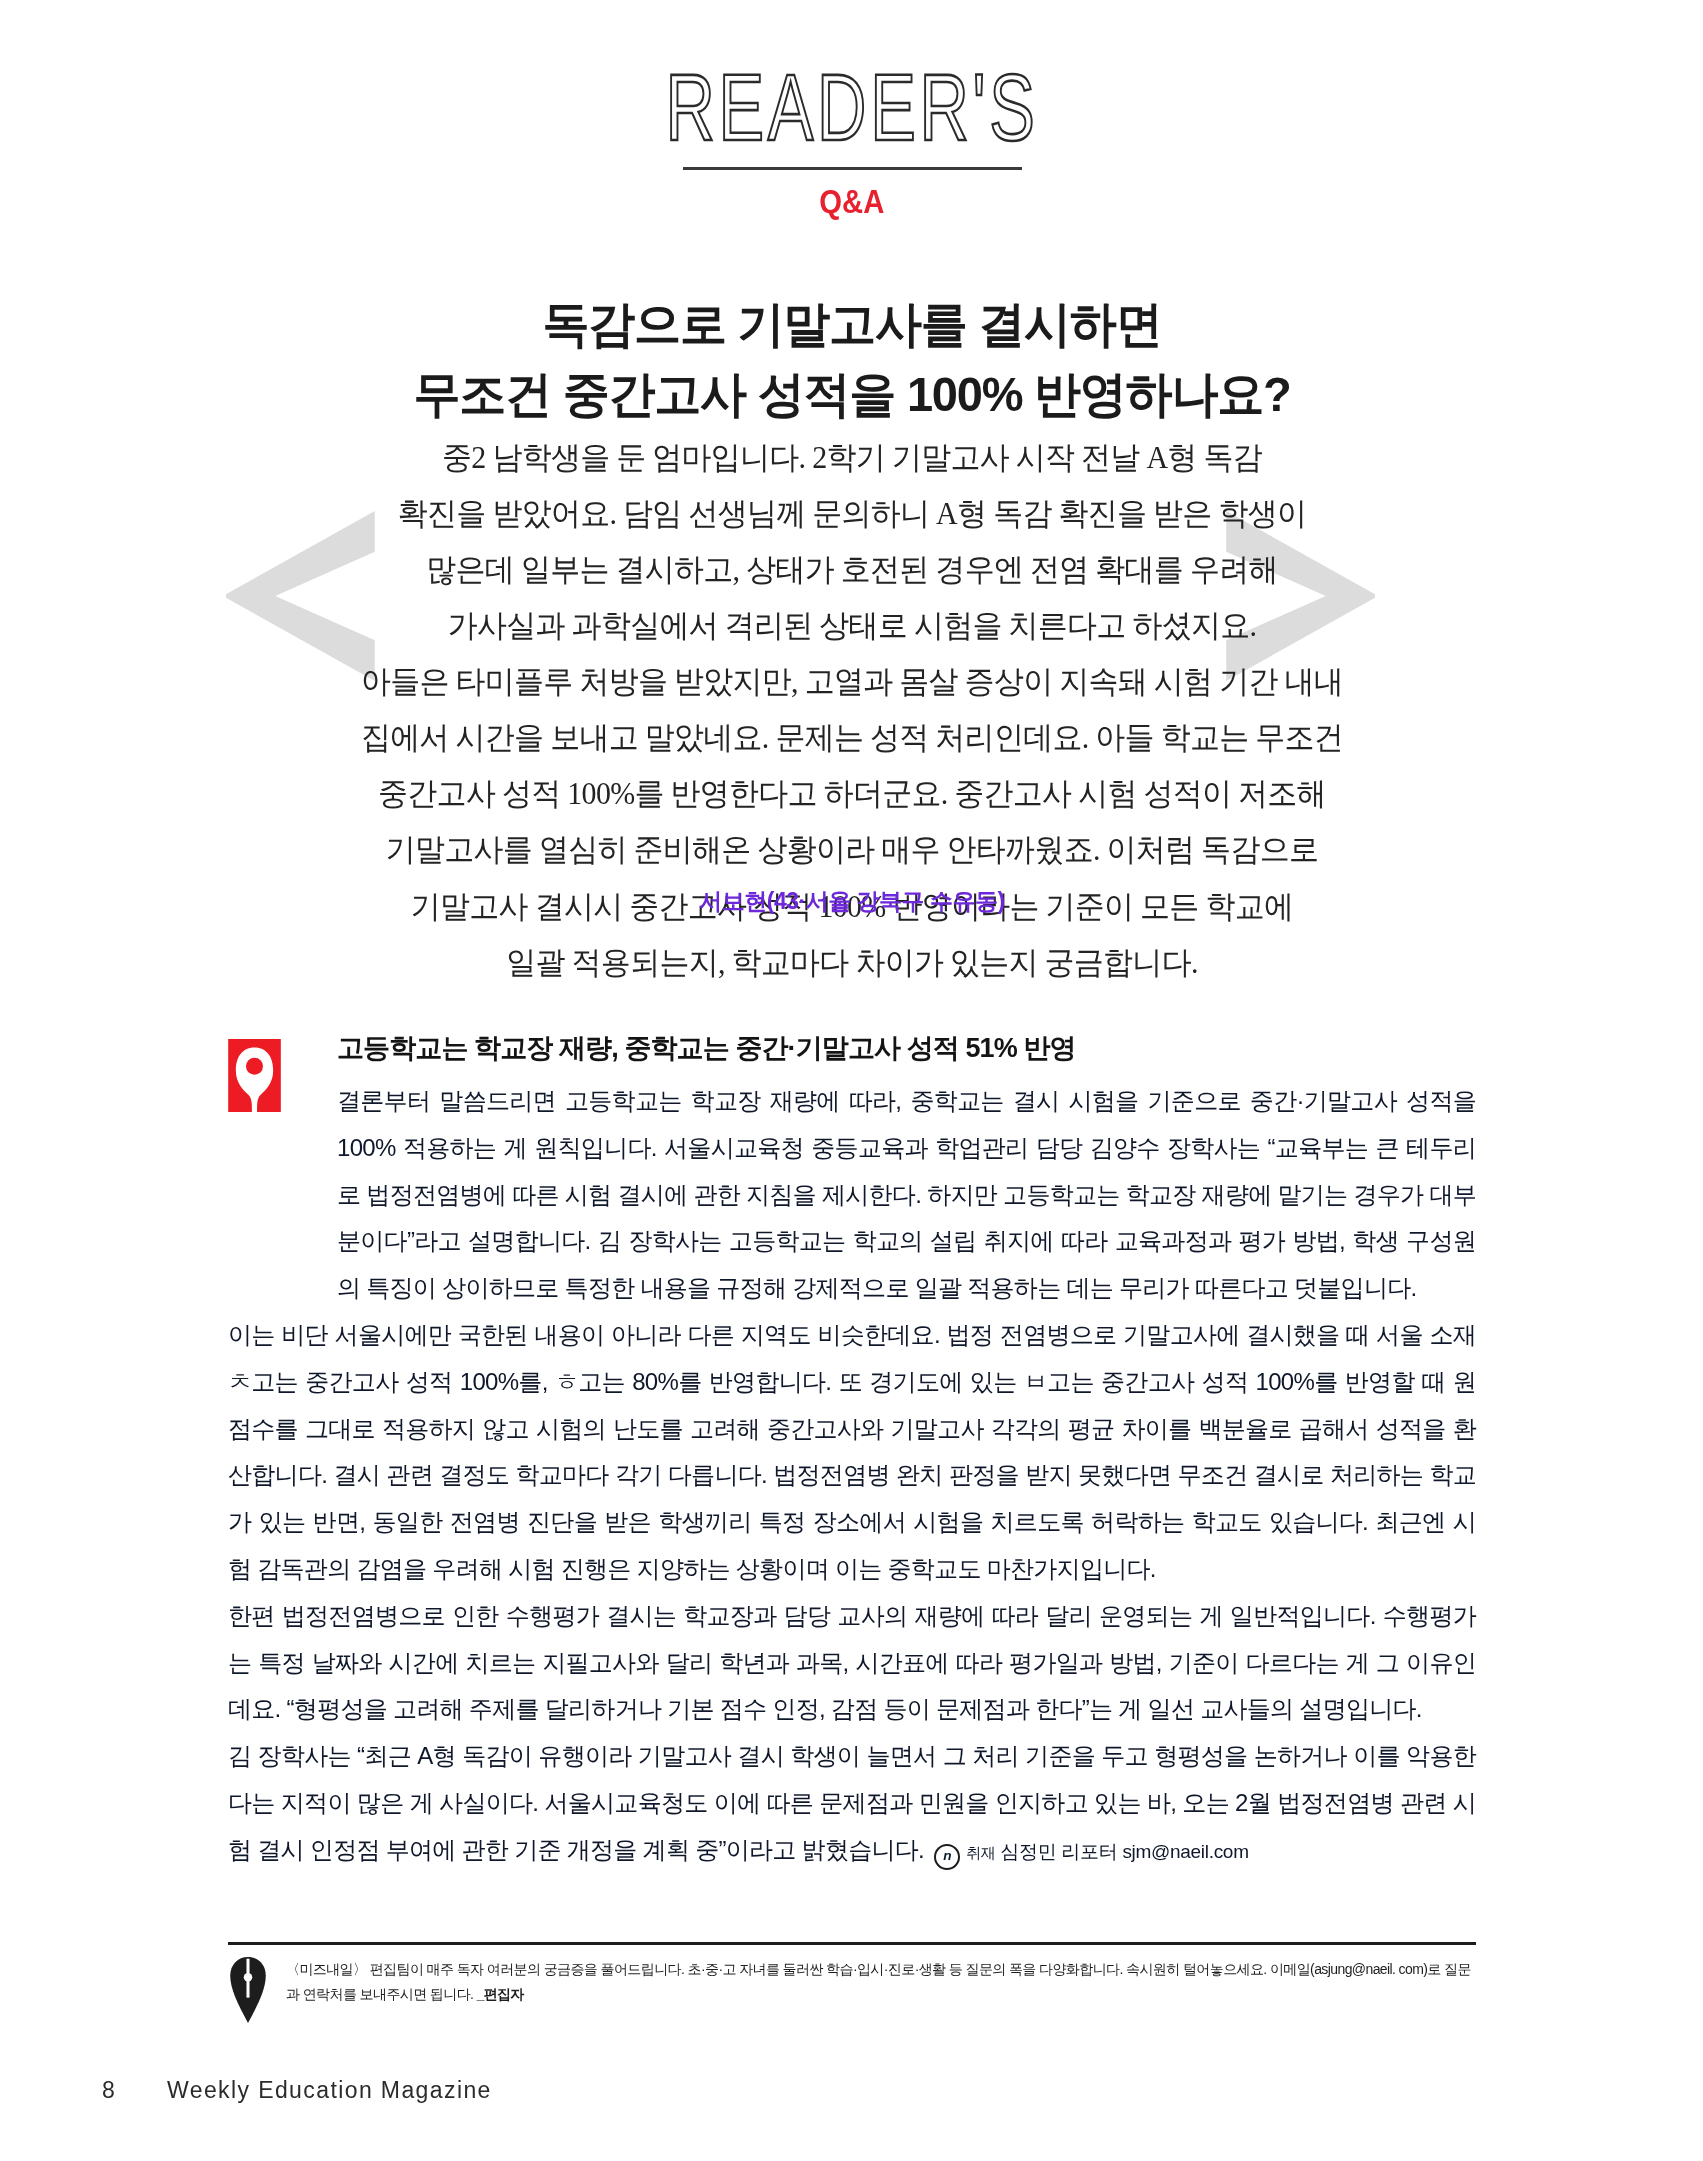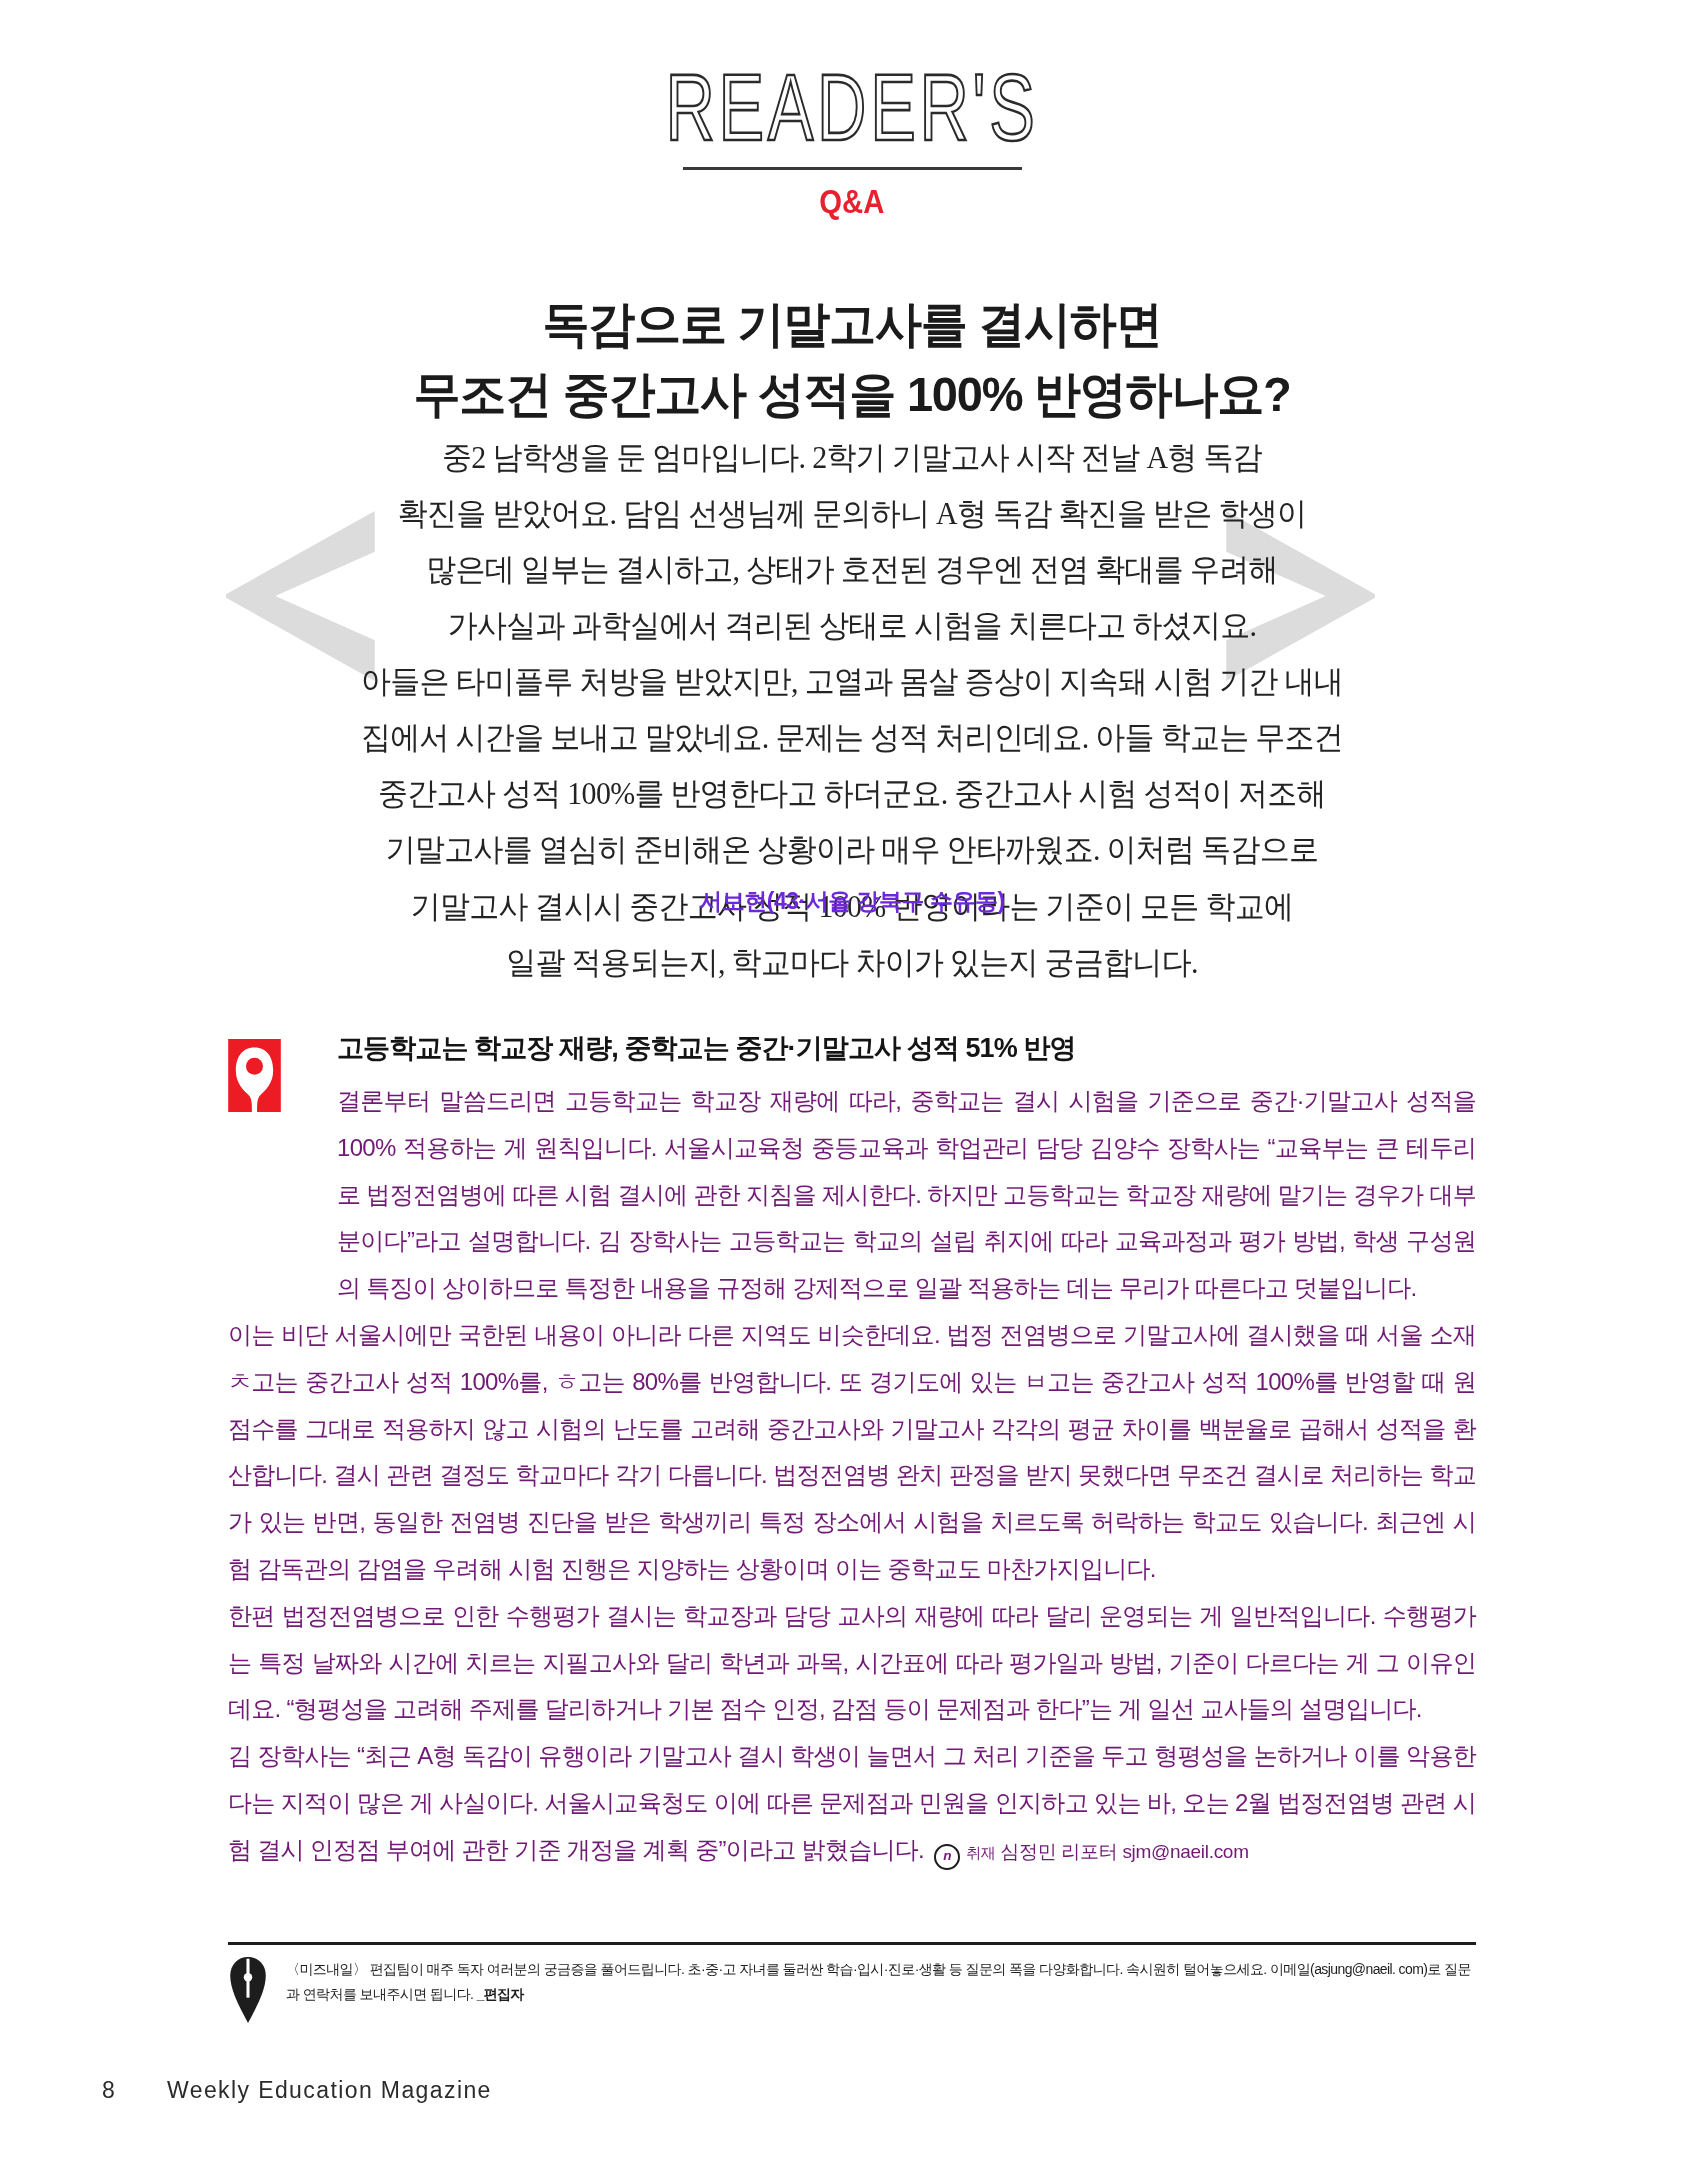--- a/index.html
+++ b/index.html
@@ -136,21 +136,21 @@
     font-weight: 800;
     letter-spacing: -0.9px;
     line-height: 1.2;
     color: #141414;
   }
   .answer-body {
     margin-top: 13.6px;
     font-size: 24px;
     line-height: 1.95;
     letter-spacing: -0.7px;
-    color: #701a75;
+    color: #0f172a;
     text-align: justify;
     text-justify: inter-character;
   }
   .answer-p { margin: 0; }
   .answer-p:first-child { margin-left: 109px; }
   .answer-p.hang { margin-left: 109px; }
 
   .byline {
     white-space: nowrap;
     font-size: 19px;

